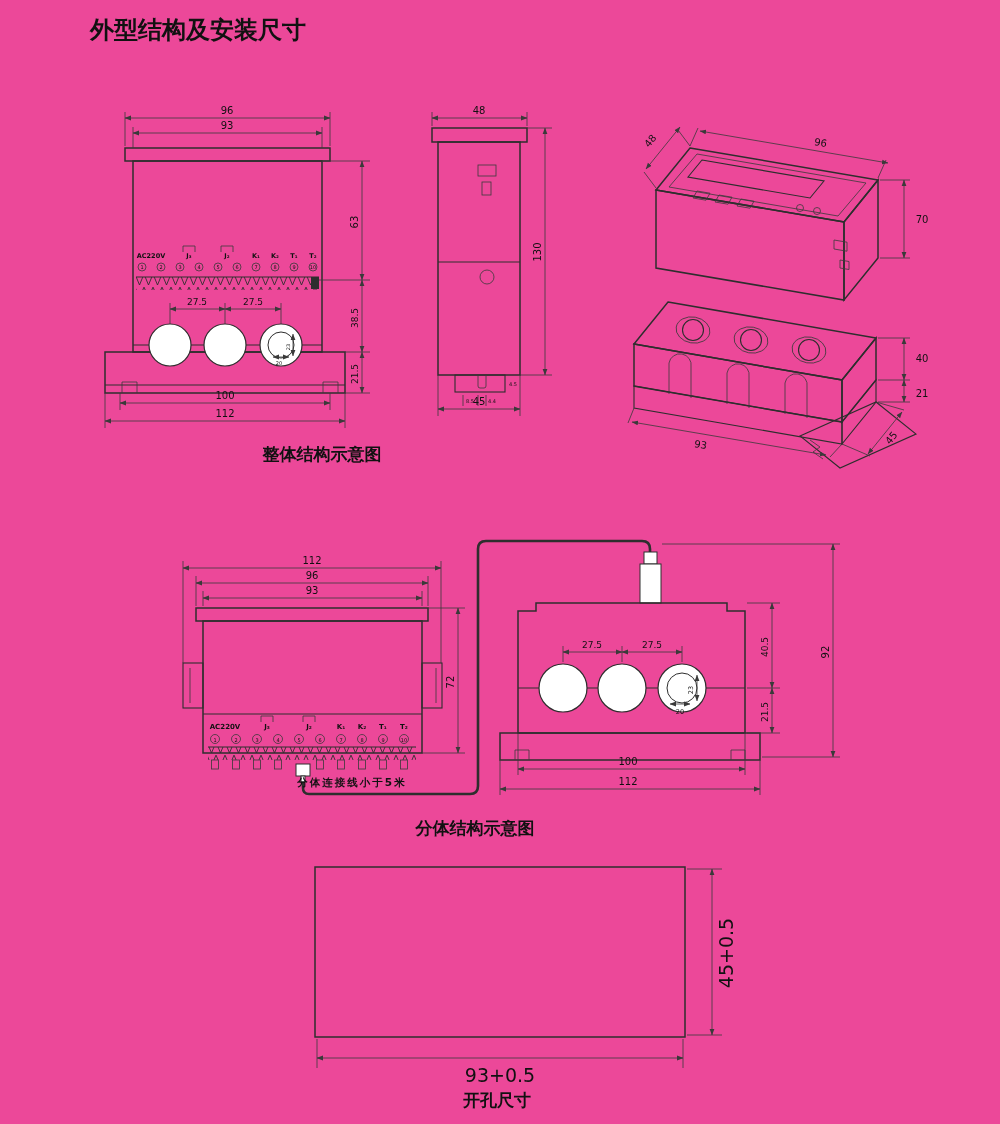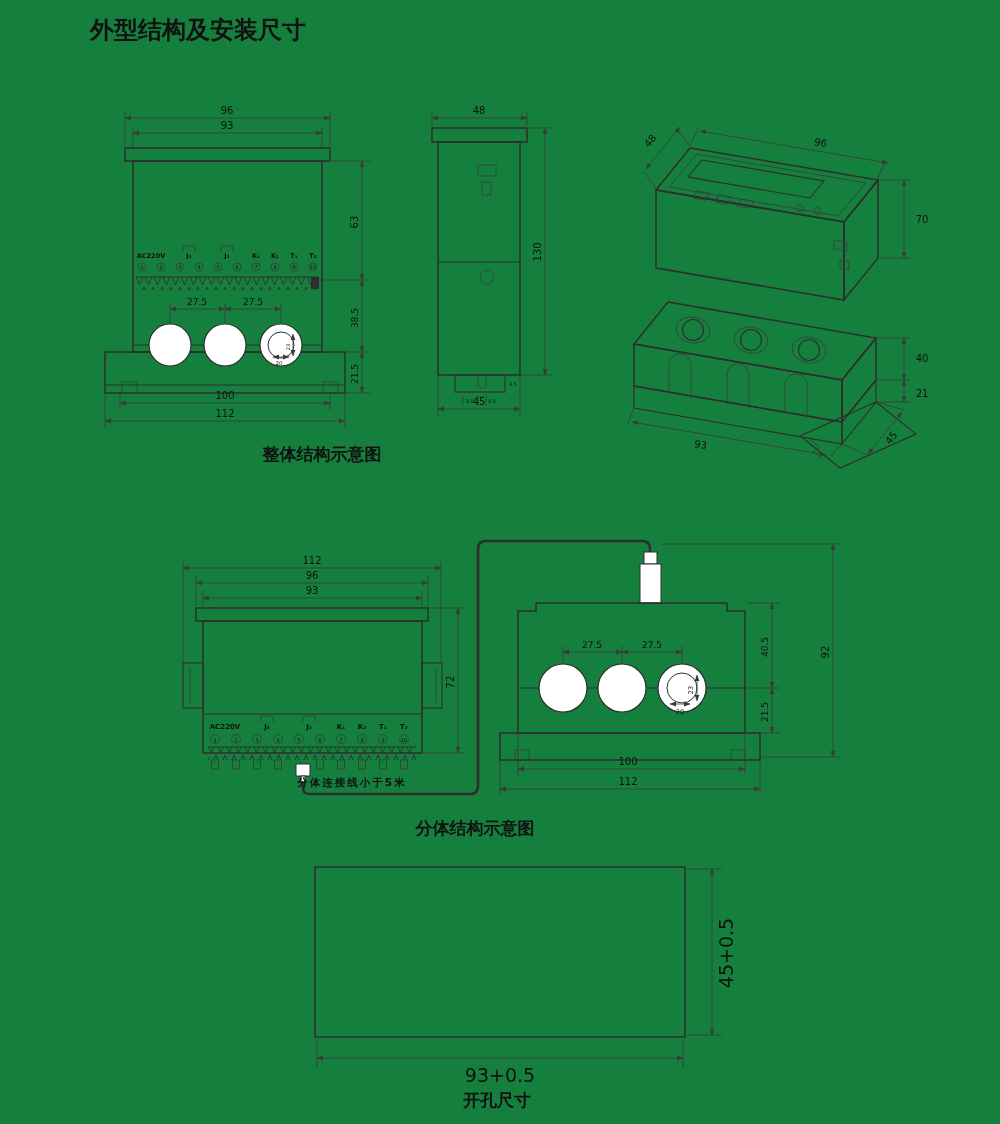--- a/index.html
+++ b/index.html
@@ -1,16 +1,16 @@
 <!DOCTYPE html>
 <html><head>
 <meta charset="utf-8">
 <style>
   html,body{margin:0;padding:0;background:#ffffff;}
-  .page{width:1000px;height:1124px;position:relative;background:#15803d;overflow:hidden;}
+  .page{width:1000px;height:1124px;position:relative;background:#ec4899;overflow:hidden;}
   svg{display:block;}
   
   .o  {fill:none;stroke:#2e2e2e;stroke-width:1.5;stroke-linejoin:miter;}
   .o2 {fill:none;stroke:#2e2e2e;stroke-width:1.1;}
   .t  {fill:none;stroke:#3a3a3a;stroke-width:0.8;}
   .d  {fill:none;stroke:#3a3a3a;stroke-width:0.8;}
   .w  {fill:#ffffff;stroke:#2e2e2e;stroke-width:1.2;}
   .w2 {fill:#ffffff;stroke:#2e2e2e;stroke-width:1;}
   .dk {fill:#2e2e2e;stroke:none;}
   .cable{fill:none;stroke:#2e2e2e;stroke-width:2.6;stroke-linejoin:round;}

